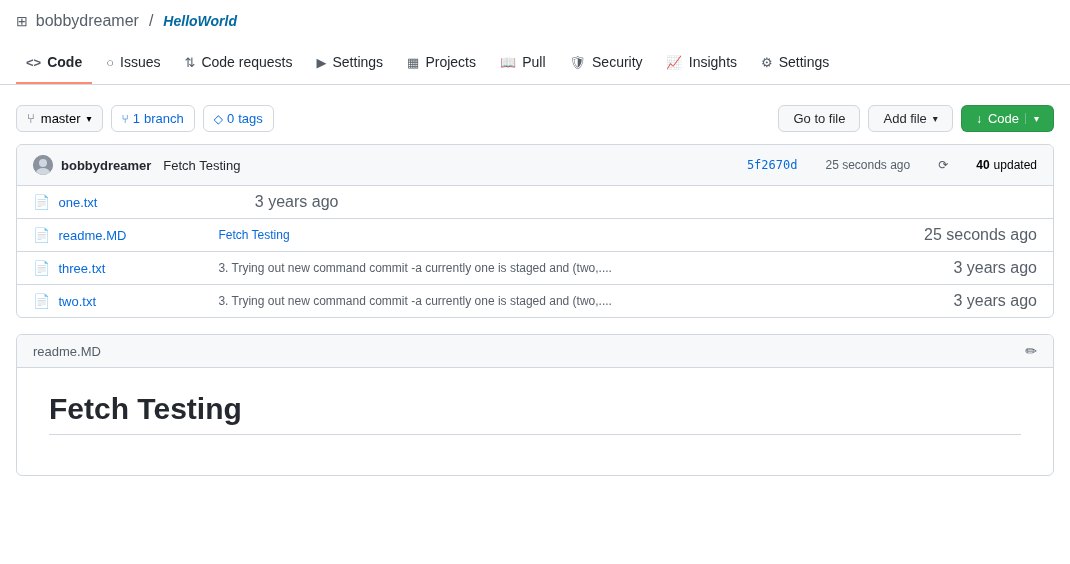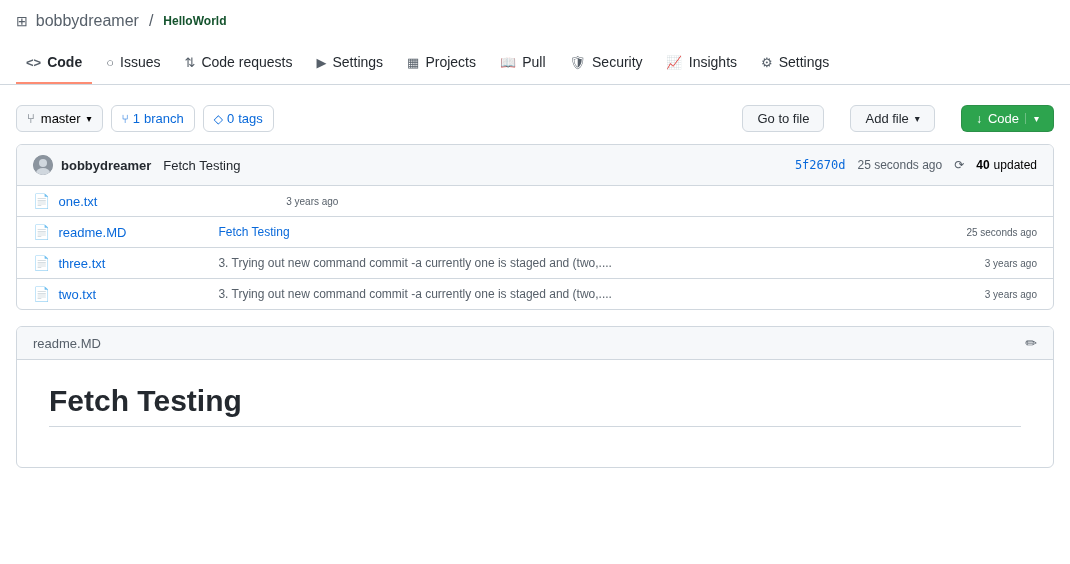--- a/index.html
+++ b/index.html
@@ -2,62 +2,62 @@
 <html><head>
   <meta charset="utf-8">
   <style>
     * { box-sizing: border-box; margin: 0; padding: 0; }
     body { font-family: -apple-system, BlinkMacSystemFont, "Segoe UI", Helvetica, Arial, sans-serif; font-size: 14px; color: #24292f; background: #fff; }
     
     .top-bar { padding: 12px 16px; display: flex; align-items: center; gap: 8px; }
     .repo-icon { color: #57606a; font-size: 14px; }
     .repo-owner { color: #57606a; font-size: 16px; text-decoration: none; }
     .repo-separator { color: #57606a; font-size: 16px; margin: 0 2px; }
-    .repo-name { color: #14532d; font-size: 12px; font-weight: 600; text-decoration: none; }
+    .repo-name { color: #0369a1; font-size: 14px; font-weight: 600; text-decoration: none; font-style: italic; }
     
     .nav-bar { border-bottom: 1px solid #d0d7de; padding: 0 16px; display: flex; align-items: center; gap: 4px; }
     .nav-item { display: flex; align-items: center; gap: 6px; padding: 12px 10px; color: #24292f; text-decoration: none; font-size: 14px; border-bottom: 2px solid transparent; cursor: pointer; white-space: nowrap; }
     .nav-item.active { border-bottom: 2px solid #fd8c73; font-weight: 600; }
     .nav-item .nav-icon { color: #57606a; font-size: 13px; }
     
     .content { padding: 20px 16px; max-width: 1070px; }
     
     .branch-bar { display: flex; align-items: center; justify-content: space-between; margin-bottom: 12px; }
     .branch-left { display: flex; align-items: center; gap: 8px; }
     
     .branch-selector { display: flex; align-items: center; gap: 6px; border: 1px solid #d0d7de; border-radius: 6px; padding: 5px 10px; cursor: pointer; font-size: 13px; background: #f6f8fa; }
     
     .branch-link { display: flex; align-items: center; gap: 4px; color: #0969da; font-size: 13px; text-decoration: none; border: 1px solid #d0d7de; border-radius: 6px; padding: 5px 10px; }
     
     .tags-link { display: flex; align-items: center; gap: 4px; color: #0969da; font-size: 13px; text-decoration: none; border: 1px solid #d0d7de; border-radius: 6px; padding: 5px 10px; }
     
-    .branch-right { display: flex; align-items: center; gap: 26px; padding-left: 20px; }
+    .branch-right { display: flex; align-items: center; gap: 8px; padding-left: 20px; }
     .btn { display: flex; align-items: center; gap: 6px; border: 1px solid #d0d7de; border-radius: 6px; padding: 5px 14px; cursor: pointer; font-size: 13px; background: #f6f8fa; color: #24292f; text-decoration: none; }
     .btn-green { background: #2da44e; color: #fff; border-color: rgba(31,35,40,0.15); }
     .btn-dropdown { border-left: 1px solid rgba(255,255,255,0.3); padding-left: 8px; }
     
     .file-table { border: 1px solid #d0d7de; border-radius: 6px; overflow: hidden; margin-bottom: 16px; }
     
     .commit-header { display: flex; align-items: center; justify-content: space-between; padding: 10px 16px; background: #f6f8fa; border-bottom: 1px solid #d0d7de; }
     .commit-author { display: flex; align-items: center; gap: 8px; }
     .avatar { width: 20px; height: 20px; border-radius: 50%; background: #8b949e; overflow: hidden; display: flex; align-items: center; justify-content: center; font-size: 11px; color: #fff; }
     .commit-author-name { font-weight: 600; font-size: 13px; color: #24292f; }
     .commit-message { font-size: 13px; color: #24292f; margin-left: 4px; }
-    .commit-right { display: flex; align-items: center; gap: 12px; font-size: 12px; color: #57606a; }
+    .commit-right { display: flex; align-items: center; gap: 28px; font-size: 12px; color: #57606a; }
     .commit-hash { color: #0969da; font-family: monospace; font-size: 12px; }
     .commit-time { color: #57606a; }
     .commits-count { display: flex; align-items: center; gap: 4px; color: #000000; font-size: 12px; cursor: pointer; }
     
     .file-row { display: flex; align-items: center; padding: 7px 16px; border-bottom: 1px solid #d0d7de; }
     .file-row:last-child { border-bottom: none; }
     .file-icon { color: #57606a; margin-right: 8px; font-size: 14px; flex-shrink: 0; }
     .file-name { color: #0969da; font-size: 13px; text-decoration: none; flex: 0 0 160px; }
     .file-commit { color: #57606a; font-size: 12px; flex: 1; overflow: hidden; text-overflow: ellipsis; white-space: nowrap; }
     .file-commit a { color: #0969da; text-decoration: none; }
-    .file-time { color: #57606a; font-size: 10px; text-align: right; flex: 0 0 120px; }
+    .file-time { color: #57606a; font-size: 16px; text-align: right; flex: 0 0 120px; }
     
     .readme-box { border: 1px solid #d0d7de; border-radius: 6px; overflow: hidden; }
     .readme-header { display: flex; align-items: center; justify-content: space-between; padding: 8px 16px; background: #f6f8fa; border-bottom: 1px solid #d0d7de; font-size: 13px; color: #57606a; }
     .readme-content { padding: 24px 32px; }
     .readme-content h1 { font-size: 30px; font-weight: 600; border-bottom: 1px solid #d0d7de; padding-bottom: 8px; margin-bottom: 16px; }
     .edit-icon { color: #57606a; cursor: pointer; font-size: 14px; }
     
     .caret { font-size: 10px; }
   </style>
 </head>

